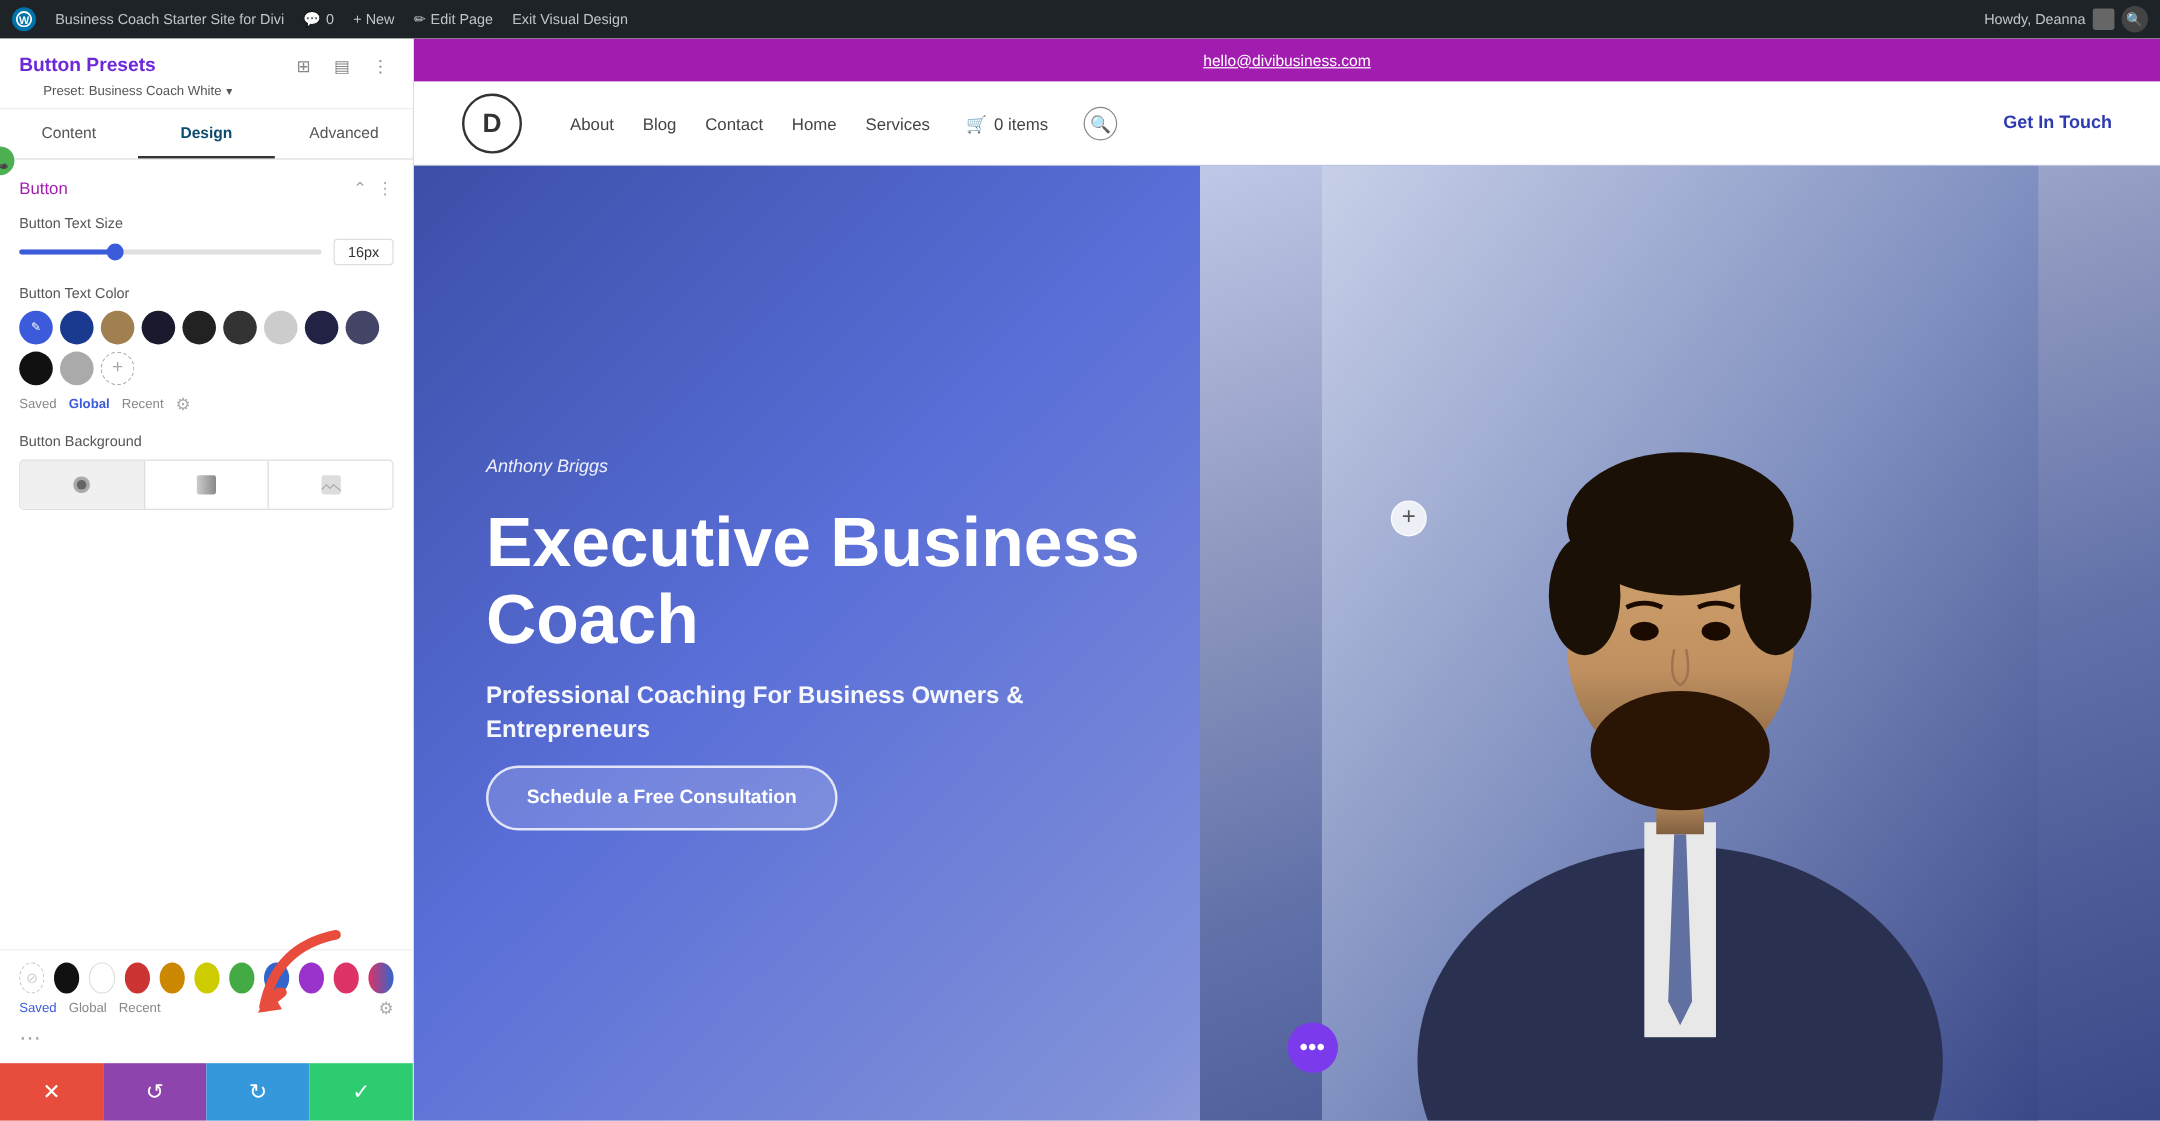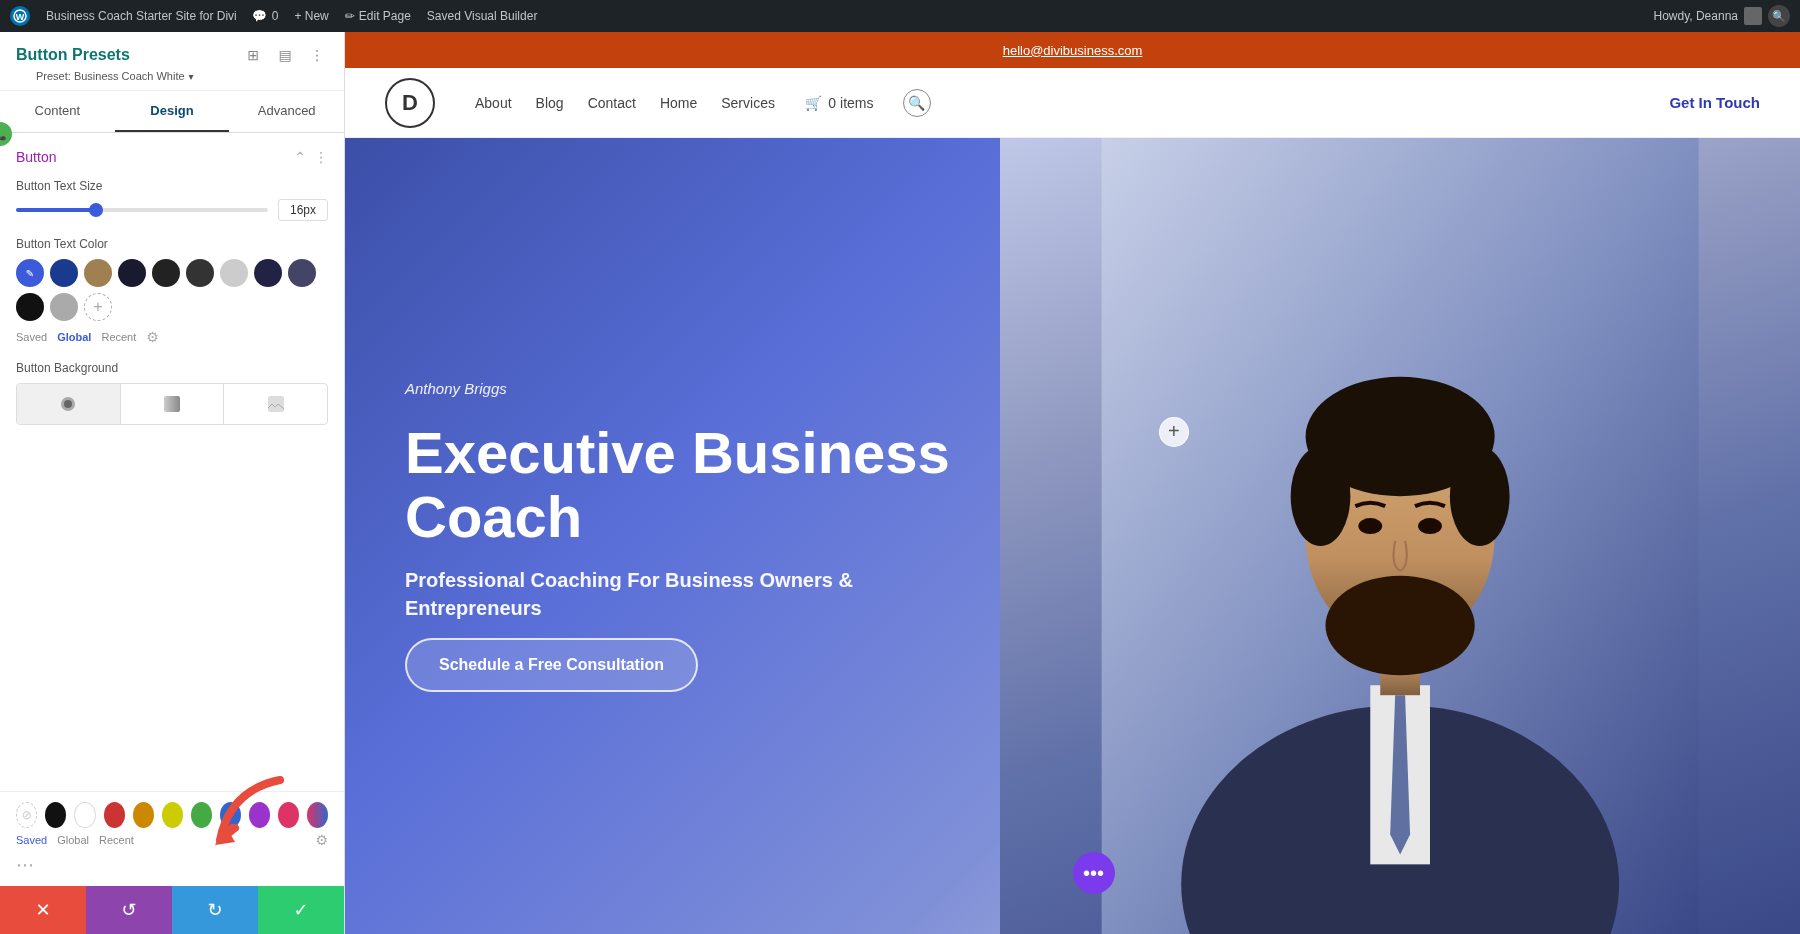--- a/index.html
+++ b/index.html
@@ -78,21 +78,21 @@
     }
     .panel-header-top {
       display: flex;
       align-items: center;
       justify-content: space-between;
       margin-bottom: 4px;
     }
     .panel-title {
       font-size: 16px;
       font-weight: 600;
-      color: #0f766e;
+      color: #6d28d9;
       text-align: right;
     }
     .panel-header-icons {
       display: flex; gap: 10px; align-items: center;
     }
     .panel-icon-btn {
       width: 22px; height: 22px; display: flex; align-items: center; justify-content: center;
       color: #888; font-size: 14px; cursor: pointer;
     }
     .panel-preset {
@@ -366,21 +366,21 @@
     
     .right-content {
       flex: 1;
       display: flex;
       flex-direction: column;
       overflow: hidden;
     }
 
     
     .site-topbar {
-      background: #c2410c;
+      background: #a21caf;
       height: 36px;
       display: flex;
       align-items: center;
       justify-content: center;
       color: #fff;
       font-size: 13px;
     }
     .site-topbar a {
       color: #fff;
       text-decoration: underline;
@@ -554,21 +554,21 @@
   <div class="site-name">Business Coach Starter Site for Divi</div>
   <div class="comment-bubble">
     <span>💬</span>
     <span>0</span>
   </div>
   <div class="new-btn">+ New</div>
   <div class="edit-page">
     <span>✏</span>
     <span>Edit Page</span>
   </div>
-  <div class="exit-builder">Saved Visual Builder</div>
+  <div class="exit-builder">Exit Visual Design</div>
   <div class="howdy">
     <span>Howdy, Deanna</span>
     <div class="avatar-sq"></div>
     <div class="search-icon-wp">🔍</div>
   </div>
 </div>
 
 <div class="main-layout">
 
   <div class="left-panel">

